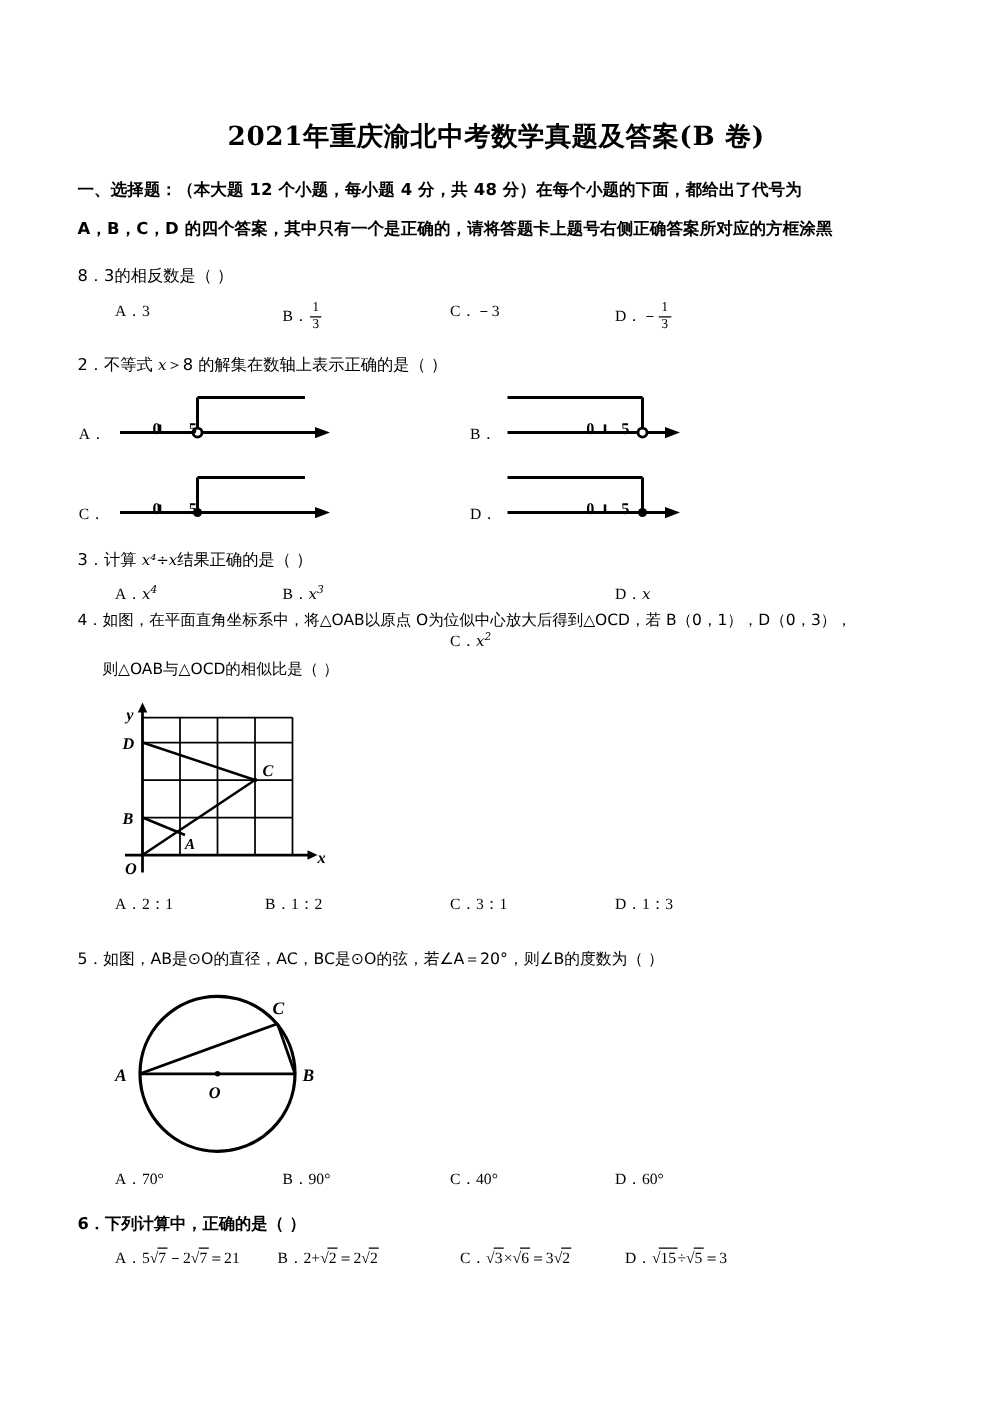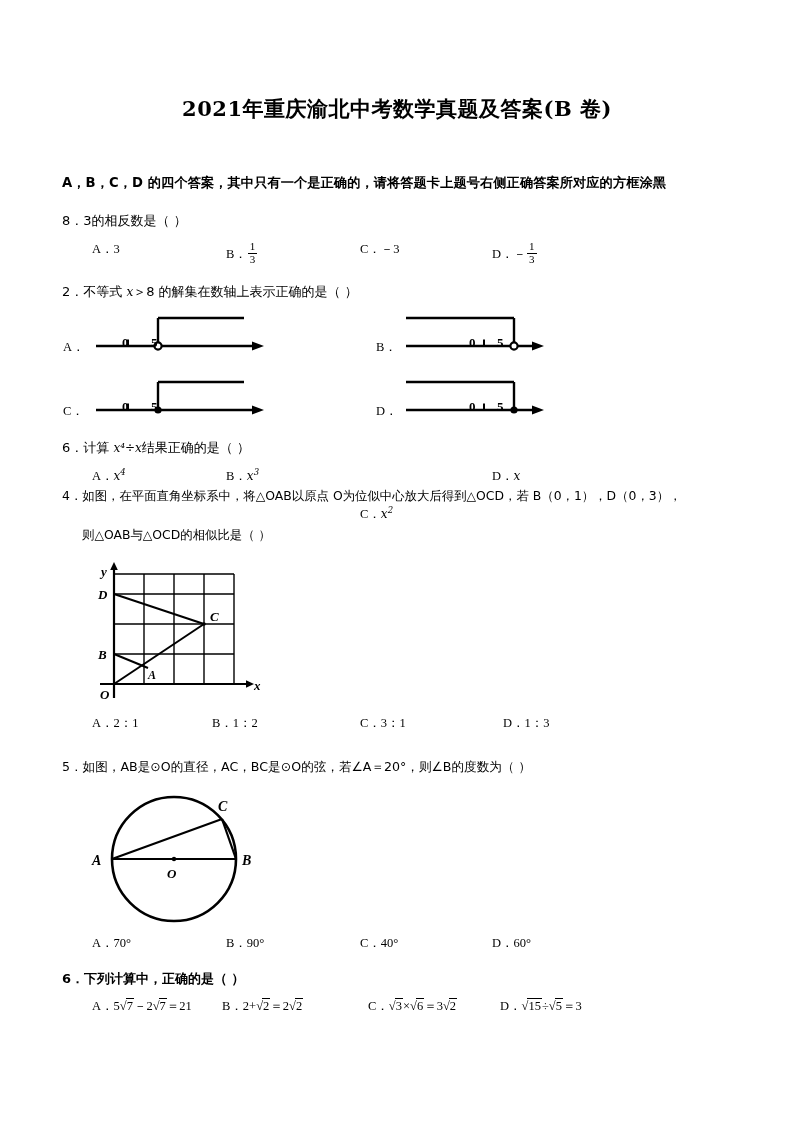--- a/index.html
+++ b/index.html
@@ -120,20 +120,21 @@
     font-family: "Liberation Serif", "DejaVu Serif", serif;
   }
 </style>
 </head>
 <body>
 
 <div class="page">
 
   <div class="doc-title">2021年重庆渝北中考数学真题及答案(B 卷)</div>
 
+  <div class="sec-line sec-line-1">一、选择题：（本大题 12 个小题，每小题 4 分，共 48 分）在每个小题的下面，都给出了代号为</div>
   <div class="sec-line sec-line-2">A，B，C，D 的四个答案，其中只有一个是正确的，请将答题卡上题号右侧正确答案所对应的方框涂黑</div>
 
   <div class="q-stem" style="top:212px;">8．3的相反数是（      ）</div>
   <div class="opt-row" style="top:241px;">
     <div class="opt" style="left:92px;">
       <span class="opt-label">A．</span><span>3</span>
     </div>
     <div class="opt" style="left:226px;">
       <span class="opt-label">B．</span><span class="frac"><span class="num">1</span><span class="den">3</span></span>
     </div>
@@ -199,21 +200,21 @@
       <line x1="114" y1="34" x2="114" y2="6" stroke="#000" stroke-width="2.4"></line>
       <line x1="114" y1="6" x2="6" y2="6" stroke="#000" stroke-width="2.4"></line>
       <circle cx="114" cy="34" r="3.6" fill="#000000"></circle>
     </svg>
   </div>
   <div class="nl-letter" style="left:376px; top:403px;">D．</div>
   <div class="nl-letter" style="left:469px; top:399px; font-weight:bold; font-size:13px;">0</div>
   <div class="nl-letter" style="left:497px; top:399px; font-weight:bold; font-size:13px;">5</div>
 
   <div class="q-stem" style="top:439px;">
-    <span>6．计算 </span><span class="ital">x⁴÷x</span><span>结果正确的是（      ）</span>
+    <span>3．计算 </span><span class="ital">x⁴÷x</span><span>结果正确的是（      ）</span>
   </div>
   <div class="opt-row" style="top:467px;">
     <div class="opt" style="left:92px;">
       <span class="opt-label">A．</span><span class="ital">x</span><sup class="exp ital">4</sup>
     </div>
     <div class="opt" style="left:226px;">
       <span class="opt-label">B．</span><span class="ital">x</span><sup class="exp ital">3</sup>
     </div>
     <div class="opt" style="left:360px;margin-top:38px;">
       <span class="opt-label">C．</span><span class="ital">x</span><sup class="exp ital">2</sup>
@@ -272,21 +273,21 @@
   <div class="opt-row" style="top:715px;">
     <div class="opt" style="left:92px;">
       <span class="opt-label">A．</span><span>2：1</span>
     </div>
     <div class="opt" style="left:212px;">
       <span class="opt-label">B．</span><span>1：2</span>
     </div>
     <div class="opt" style="left:360px;">
       <span class="opt-label">C．</span><span>3：1</span>
     </div>
-    <div class="opt" style="left:503px;">
+    <div class="opt" style="left:492px;">
       <span class="opt-label">D．</span><span>1：3</span>
     </div>
   </div>
 
   <div class="q-stem" style="top:759px; font-size:12.6px;">5．如图，AB是⊙O的直径，AC，BC是⊙O的弦，若∠A＝20°，则∠B的度数为（      ）</div>
 
   <div class="fig" style="left:86px; top:788px;">
     <svg width="190" height="142" viewBox="0 0 190 142">
       <circle cx="88" cy="71" r="62" fill="none" stroke="#000" stroke-width="2.6"></circle>
 

